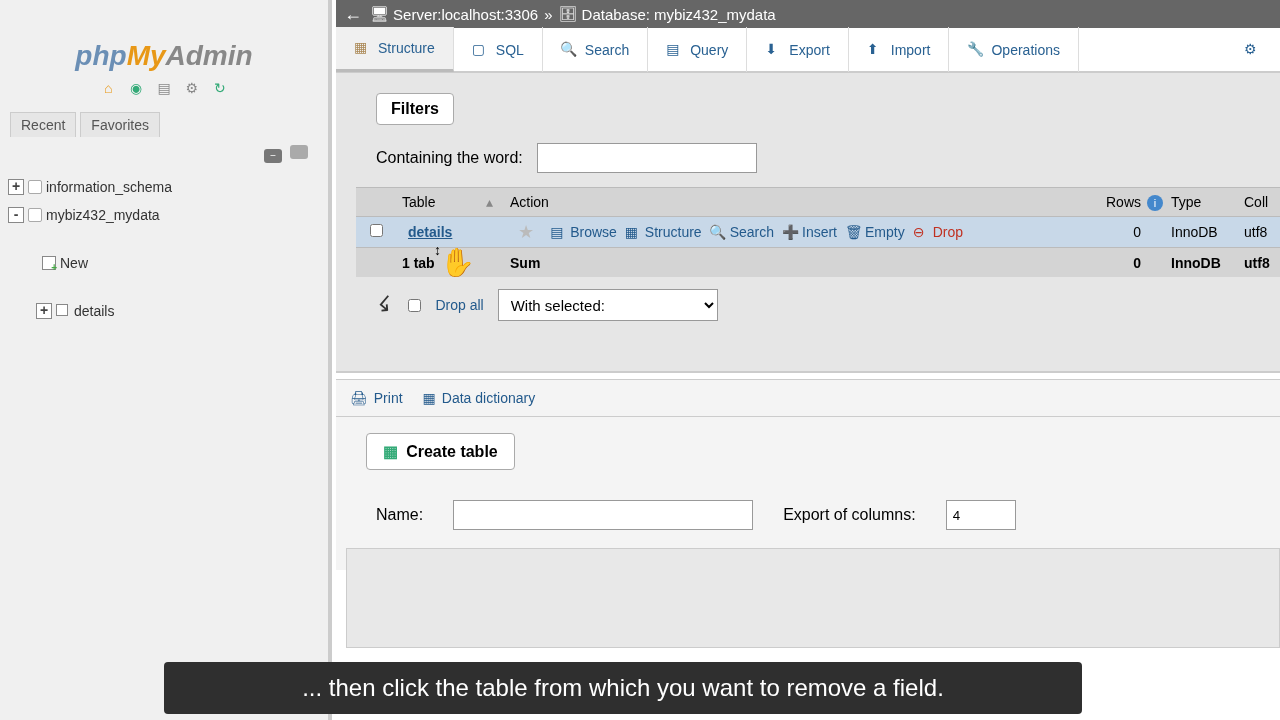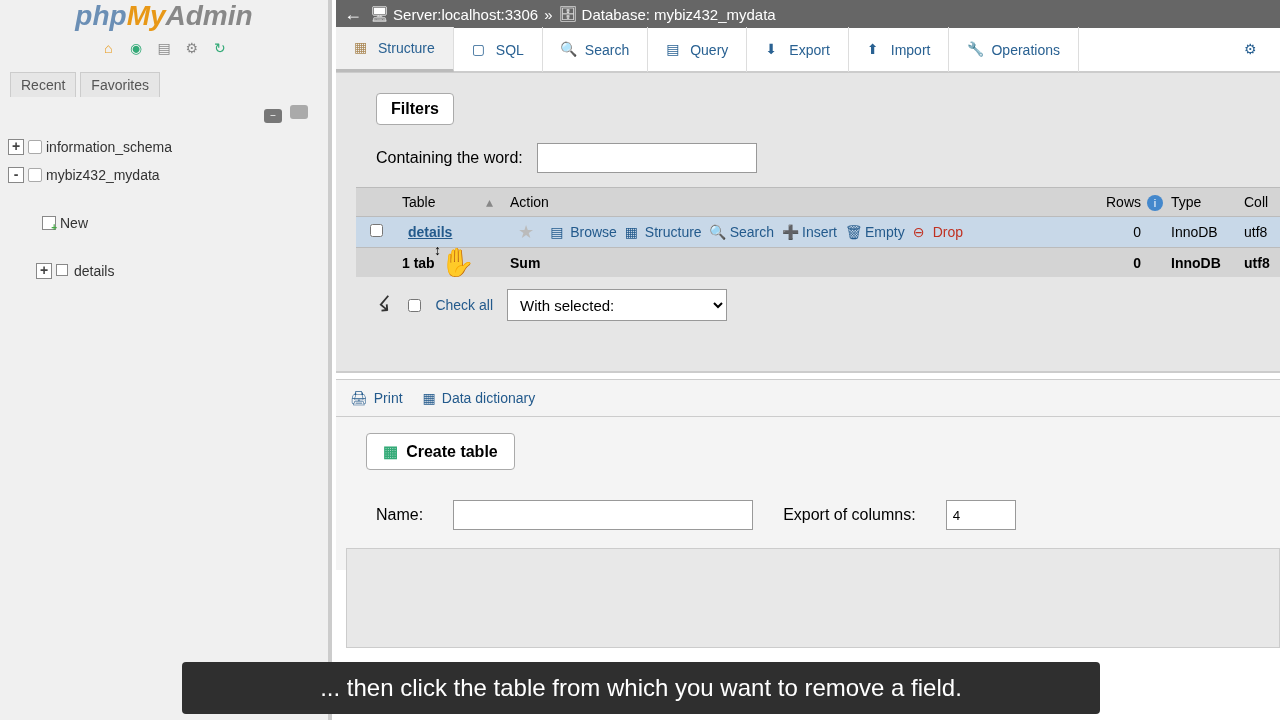--- a/index.html
+++ b/index.html
@@ -1,20 +1,20 @@
 <!DOCTYPE html>
 <html><head>
 <meta charset="utf-8">
 <style>
 * { box-sizing: border-box; margin: 0; padding: 0; }
 body { font-family: Arial, sans-serif; font-size: 14px; background: #fff; overflow: hidden; width: 1280px; height: 720px; position: relative; }
 
 
 .sidebar { position: absolute; left: 0; top: 0; width: 332px; height: 720px; background: #f0f0f0; border-right: 4px solid #ccc; }
-.logo { text-align: center; padding: 0 0 4px; }
+.logo { text-align: center; padding: 20px 0 4px; margin-top: 20px; }
 .logo-text { font-size: 28px; font-weight: bold; font-style: italic; }
 .logo-php { color: #6b8fb5; }
 .logo-my { color: #e89817; }
 .logo-admin { color: #888; }
 .logo-icons { text-align: center; padding: 4px 0 8px; }
 .logo-icons span { display: inline-block; width: 20px; height: 20px; margin: 0 2px; }
 .side-tabs { display: flex; gap: 4px; padding: 4px 10px; }
 .side-tab { padding: 4px 10px; background: #e6e6e6; border: 1px solid #ccc; border-bottom: none; color: #555; cursor: pointer; }
 .side-toggle { text-align: right; padding: 4px 20px; }
 .side-toggle span { display: inline-block; width: 18px; height: 14px; background: #888; border-radius: 3px; margin-left: 4px; }
@@ -72,21 +72,21 @@
 
 .create-section { padding: 16px 0 40px 10px; background: #f4f4f4; border-top:1px solid #ccc;}
 .create-btn { background: #fff; border: 1px solid #aaa; padding: 8px 16px; display: inline-flex; align-items: center; gap: 8px; font-weight: bold; font-size: 16px; border-radius: 4px; margin-left: 20px; }
 .create-fields { display: flex; gap: 30px; align-items: center; margin: 30px 0 0 30px; font-size: 16px; }
 .create-fields input[type=text] { width: 300px; height: 30px; border: 1px solid #999; padding: 2px 6px; }
 .create-fields input.num { width: 70px; }
 
 .cursor { position: absolute; left: 440px; top: 246px; font-size: 28px; z-index: 50; pointer-events: none; }
 .cursor::before { content: '↕'; position: absolute; left: -6px; top: -4px; font-size: 14px; }
 
-.tooltip { position: absolute; left: 182px; top: 662px; width: 918px; background: #2f2f2f; color: #fff; font-size: 24px; padding: 12px 24px; text-align: center; border-radius: 4px; z-index: 100; }
+.tooltip { position: absolute; left: 164px; top: 662px; width: 918px; background: #2f2f2f; color: #fff; font-size: 24px; padding: 12px 24px; text-align: center; border-radius: 4px; z-index: 100; }
 .bottom-gap { position: absolute; left:10px; top:548px; right:0; height:100px; background:#e8e8e8; border:1px solid #ccc;}
 .info-badge { display:inline-block; width:16px; height:16px; background:#4488cc; border-radius:50%; color:#fff; font-size:11px; text-align:center; line-height:16px; }
 </style>
 </head>
 <body>
 
 <div class="sidebar">
   <div class="logo">
     <span class="logo-text"><span class="logo-php">php</span><span class="logo-my">My</span><span class="logo-admin">Admin</span></span>
   </div>
@@ -237,21 +237,21 @@
       <div class="col-action">Sum</div>
       <div class="col-rows">0</div>
       <div class="col-rows-i"></div>
       <div class="col-type">InnoDB</div>
       <div class="col-coll">utf8</div>
     </div>
 
     <div class="checkall-row">
       <span class="arrow-up">↳</span>
       <input type="checkbox" style="">
-      <span style="color:#235a8c">Check all</span>
+      <span style="color:#235a8c">Drop all</span>
       <select class="select-with">
         <option>With selected:</option>
       </select>
     </div>
 
   </div>
 
   <div class="below-actions">
     <span class="below-link">
         <span>🖨</span>

